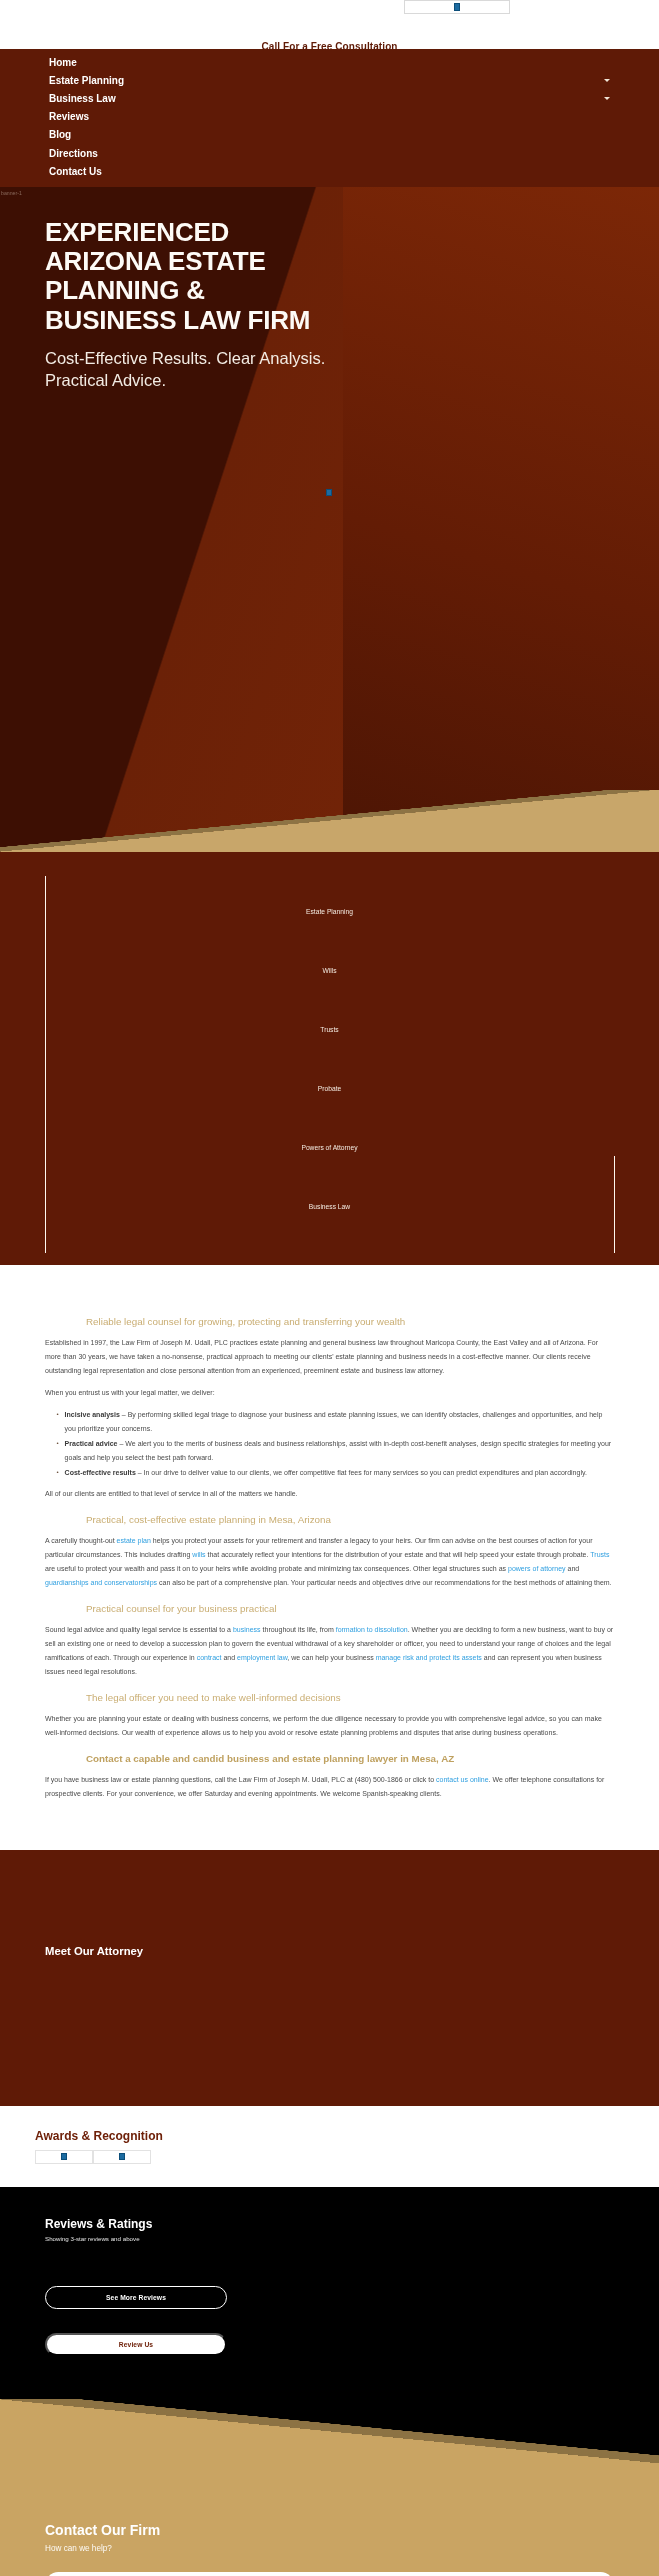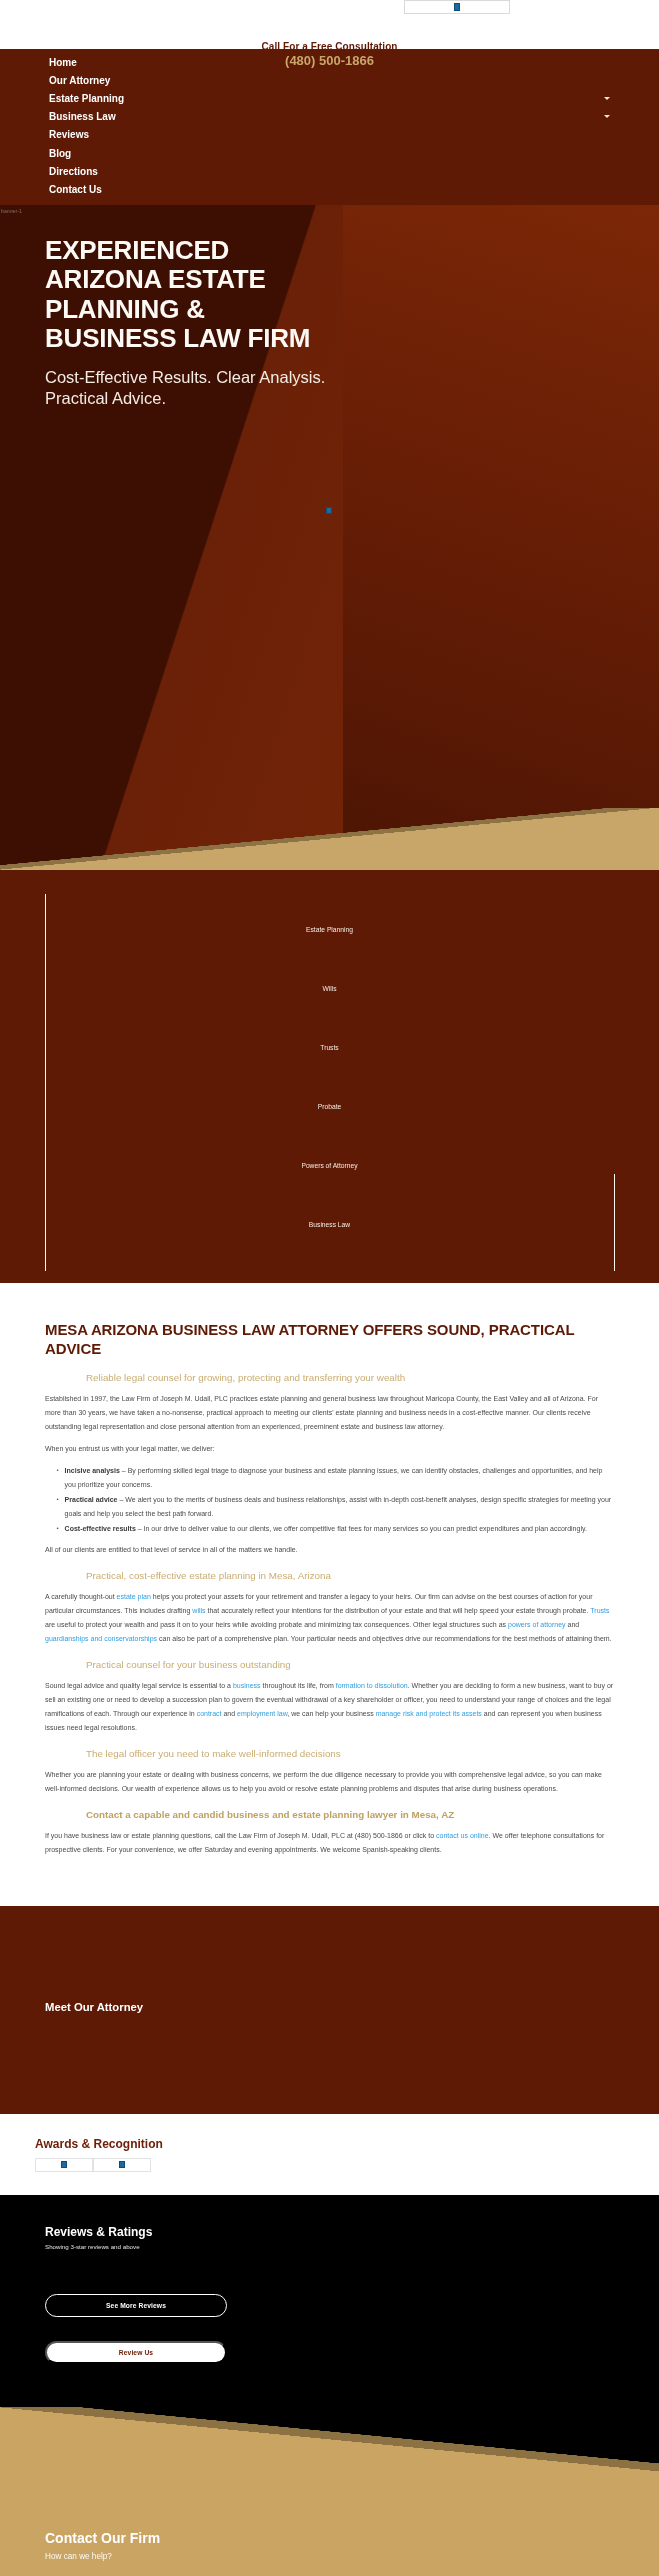--- a/index.html
+++ b/index.html
@@ -205,21 +205,21 @@
     color: #6b4f3a;
     font-size: 6.2px;
   }
   .content li b { color: #3a3a3a; }
   a.inline { color: #2f9fe0; text-decoration: none; }
   .spacer-40 { height: 20.6px; }
 
   
   .attorney-band {
     background: #5f1a06;
-    height: 208px;
+    height: 256px;
     position: relative;
   }
   .attorney-title {
     position: absolute;
     left: 45px; top: 95px;
     color: #ffffff;
     font-size: 11.3px;
     font-weight: bold;
   }
 
@@ -311,30 +311,26 @@
 </style>
 </head>
 <body>
 
 <div class="topbar">
   <div class="broken-img-box">
     <span class="broken-glyph"></span>
   </div>
   <div class="call-block">
     <div class="call-label">Call For a Free Consultation</div>
-    <div class="call-number">(480) 500-1866</div>
   </div>
 </div>
 
 <nav class="mainnav">
   <div class="nav-item">
     <span class="nav-label">Home</span>
-  </div>
-  <div class="nav-item">
-    <span class="nav-label">Our Attorney</span>
   </div>
   <div class="nav-item">
     <span class="nav-label">Estate Planning</span>
     <span class="nav-caret"></span>
   </div>
   <div class="nav-item">
     <span class="nav-label">Business Law</span>
     <span class="nav-caret"></span>
   </div>
   <div class="nav-item">
@@ -368,41 +364,40 @@
   <div class="rule-right"></div>
   <div class="practice-item">Estate Planning</div>
   <div class="practice-item">Wills</div>
   <div class="practice-item">Trusts</div>
   <div class="practice-item">Probate</div>
   <div class="practice-item">Powers of Attorney</div>
   <div class="practice-item">Business Law</div>
 </section>
 
 <section class="content">
-  <h1>MESA ARIZONA BUSINESS LAW ATTORNEY OFFERS SOUND, PRACTICAL ADVICE</h1>
   <h2>Reliable legal counsel for growing, protecting and transferring your wealth</h2>
   <p>Established in 1997, the Law Firm of Joseph M. Udall, PLC practices estate planning and general business law throughout Maricopa County, the East Valley and all of Arizona. For more than 30 years, we have taken a no-nonsense, practical approach to meeting our clients' estate planning and business needs in a cost-effective manner. Our clients receive outstanding legal representation and close personal attention from an experienced, preeminent estate and business law attorney.</p>
   <p>When you entrust us with your legal matter, we deliver:</p>
   <ul>
     <li>
       <b>Incisive analysis</b><span> – By performing skilled legal triage to diagnose your business and estate planning issues, we can identify obstacles, challenges and opportunities, and help you prioritize your concerns.</span>
     </li>
     <li>
       <b>Practical advice</b><span> – We alert you to the merits of business deals and business relationships, assist with in-depth cost-benefit analyses, design specific strategies for meeting your goals and help you select the best path forward.</span>
     </li>
     <li>
       <b>Cost-effective results</b><span> – In our drive to deliver value to our clients, we offer competitive flat fees for many services so you can predict expenditures and plan accordingly.</span>
     </li>
   </ul>
   <p>All of our clients are entitled to that level of service in all of the matters we handle.</p>
 
   <h2>Practical, cost-effective estate planning in Mesa, Arizona</h2>
   <p><span>A carefully thought-out </span><a class="inline" href="#">estate plan</a><span> helps you protect your assets for your retirement and transfer a legacy to your heirs. Our firm can advise on the best courses of action for your particular circumstances. This includes drafting </span><a class="inline" href="#">wills</a><span> that accurately reflect your intentions for the distribution of your estate and that will help speed your estate through probate. </span><a class="inline" href="#">Trusts</a><span> are useful to protect your wealth and pass it on to your heirs while avoiding probate and minimizing tax consequences. Other legal structures such as </span><a class="inline" href="#">powers of attorney</a><span> and </span><a class="inline" href="#">guardianships and conservatorships</a><span> can also be part of a comprehensive plan. Your particular needs and objectives drive our recommendations for the best methods of attaining them.</span></p>
 
-  <h2>Practical counsel for your business outstanding</h2>
+  <h2>Practical counsel for your business practical</h2>
   <p><span>Sound legal advice and quality legal service is essential to a </span><a class="inline" href="#">business</a><span> throughout its life, from </span><a class="inline" href="#">formation to dissolution</a><span>. Whether you are deciding to form a new business, want to buy or sell an existing one or need to develop a succession plan to govern the eventual withdrawal of a key shareholder or officer, you need to understand your range of choices and the legal ramifications of each. Through our experience in </span><a class="inline" href="#">contract</a><span> and </span><a class="inline" href="#">employment law</a><span>, we can help your business </span><a class="inline" href="#">manage risk and protect its assets</a><span> and can represent you when business issues need legal resolutions.</span></p>
 
   <h2>The legal officer you need to make well-informed decisions</h2>
   <p>Whether you are planning your estate or dealing with business concerns, we perform the due diligence necessary to provide you with comprehensive legal advice, so you can make well-informed decisions. Our wealth of experience allows us to help you avoid or resolve estate planning problems and disputes that arise during business operations.</p>
 
   <h2 class="strong">Contact a capable and candid business and estate planning lawyer in Mesa, AZ</h2>
   <p><span>If you have business law or estate planning questions, call the Law Firm of Joseph M. Udall, PLC at (480) 500-1866 or click to </span><a class="inline" href="#">contact us online</a><span>. We offer telephone consultations for prospective clients. For your convenience, we offer Saturday and evening appointments. We welcome Spanish-speaking clients.</span></p>
   <div class="spacer-40"></div>
 </section>
 

